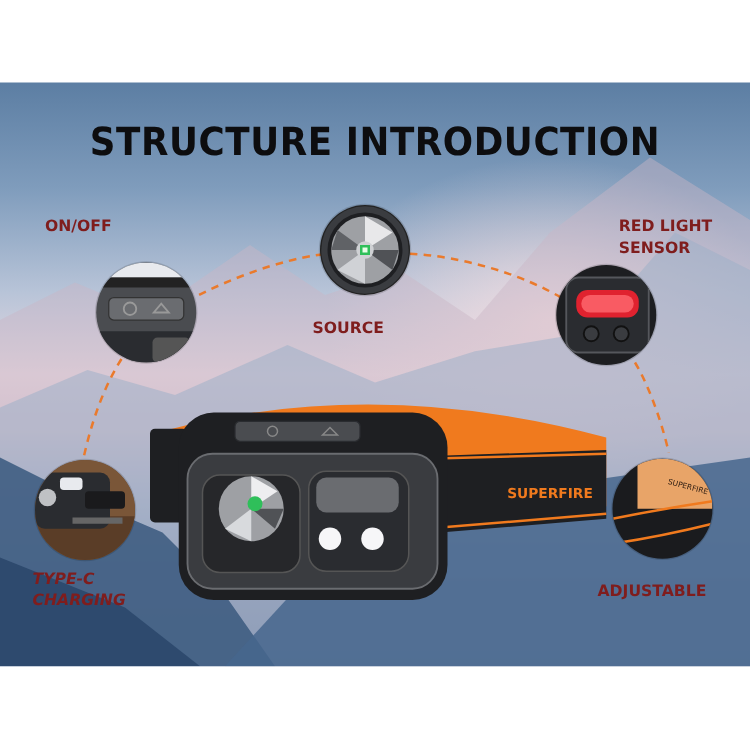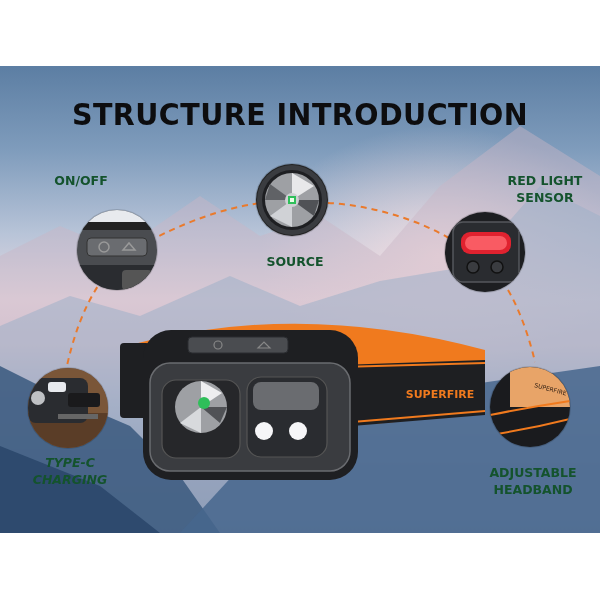--- a/index.html
+++ b/index.html
@@ -5,21 +5,21 @@
   html,body{margin:0;padding:0;background:#ffffff;}
   body{width:600px;height:600px;position:relative;overflow:hidden;font-family:"DejaVu Sans",sans-serif;}
   .banner{position:absolute;left:0;top:66px;width:600px;height:467px;overflow:hidden;
     background:linear-gradient(180deg,#5c7ea3 0%,#7f9cbc 18%,#b8c4d8 36%,#e6d8e0 50%,#dcc8d4 60%,#8ea6c3 74%,#5a7aa0 86%,#3e5f86 100%);}
   .banner .glow{position:absolute;left:260px;top:60px;width:360px;height:260px;border-radius:50%;
     background:radial-gradient(closest-side,rgba(255,226,226,0.75),rgba(255,220,220,0));}
   .banner .mtn{position:absolute;left:0;top:0;width:600px;height:467px;}
   .title{position:absolute;left:0;top:96px;width:600px;text-align:center;font-family:"DejaVu Sans",sans-serif;
     font-weight:bold;font-size:31px;letter-spacing:0.5px;color:#0d0d0f;transform:scaleX(0.92);}
   .label{position:absolute;font-family:"DejaVu Sans",sans-serif;font-weight:bold;font-size:12.5px;line-height:17px;
-    color:#14532d;text-align:center;}
+    color:#7f1d1d;}
   .callout{position:absolute;border-radius:50%;overflow:hidden;box-shadow:0 0 0 1px rgba(0,0,0,0.15);}
   .arc{position:absolute;left:0;top:0;width:600px;height:600px;pointer-events:none;}
 </style>
 </head>
 <body>
 
 <div class="banner">
   <div class="glow"></div>
   <svg class="mtn" viewBox="0 0 600 467">
     <path d="M0 190 L60 160 L120 185 L200 130 L260 170 L320 150 L380 190 L440 120 L520 60 L600 110 L600 467 L0 467 Z" fill="#c9b6c6" opacity="0.45"></path>
@@ -104,21 +104,20 @@
 <div class="callout" style="left:490px;top:367px;width:80px;height:80px;background:#1a1b1e;">
   <svg width="80" height="80" viewBox="0 0 80 80">
     <path d="M20 0 L80 0 L80 40 L20 40 Z" fill="#e8a468"></path>
     <text x="44" y="20" font-size="6" fill="#2a1a10" font-family="DejaVu Sans, sans-serif" transform="rotate(15 44 20)">SUPERFIRE</text>
     <path d="M0 48 Q40 40 80 34" stroke="#f07a1e" stroke-width="2" fill="none"></path>
     <path d="M0 68 Q40 62 80 52" stroke="#f07a1e" stroke-width="2" fill="none"></path>
   </svg>
 </div>
 <div class="label" style="left:478px;top:464px;width:110px;">
   <div>ADJUSTABLE</div>
-  <div>HEADBAND</div>
 </div>
 
 <svg style="position:absolute;left:110px;top:305px;" width="380" height="200" viewBox="0 0 380 200">
 
   <path d="M20 40 Q190 -5 375 45 L375 100 Q300 120 230 120 L230 60 Q150 40 20 60 Z" fill="#f07a1e"></path>
   <path d="M230 60 L375 55 L375 110 L230 122 Z" fill="#1e1f22"></path>
   <path d="M230 62 L375 58" stroke="#f07a1e" stroke-width="2"></path>
   <path d="M230 118 L375 106" stroke="#f07a1e" stroke-width="2"></path>
   <text x="330" y="93" font-size="11" font-weight="bold" fill="#f07a1e" font-family="DejaVu Sans, sans-serif" text-anchor="middle">SUPERFIRE</text>
   <rect x="10" y="38" width="30" height="75" rx="4" fill="#1e1f22"></rect>

